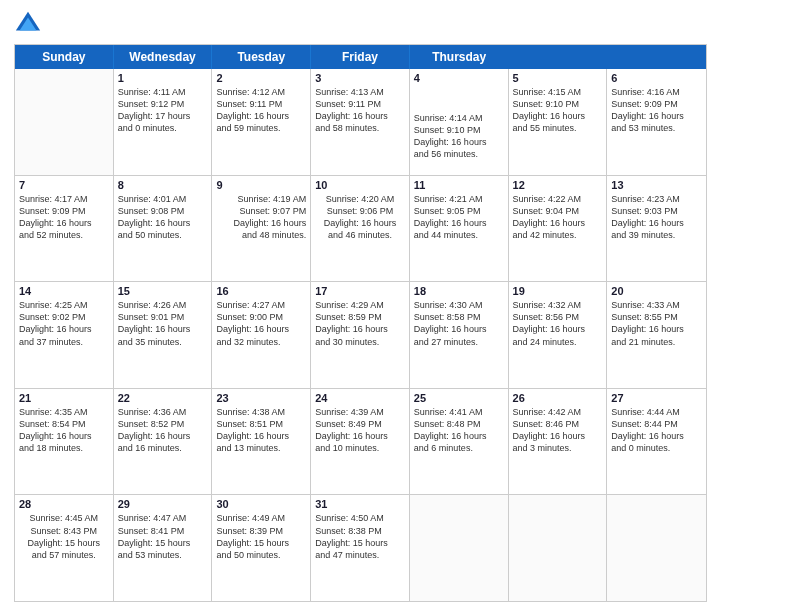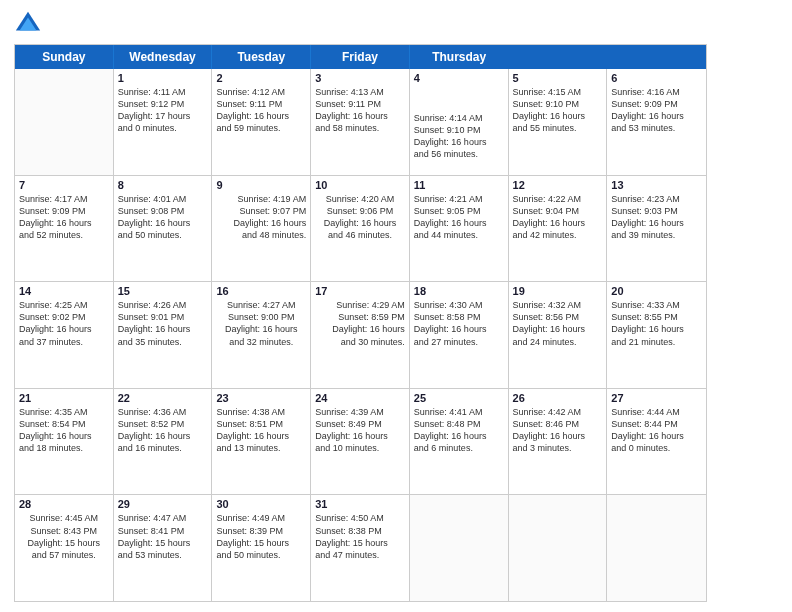--- a/index.html
+++ b/index.html
@@ -252,28 +252,28 @@
           </div>
           <div class="cal-cell">
             <div class="day-num">15</div>
             <div class="cell-text" style="white-space: pre-line;">Sunrise: 4:26 AM
 Sunset: 9:01 PM
 Daylight: 16 hours
 and 35 minutes.</div>
           </div>
           <div class="cal-cell">
             <div class="day-num">16</div>
-            <div class="cell-text" style="white-space: pre-line; text-align: center;">Sunrise: 4:27 AM
+            <div class="cell-text" style="white-space: pre-line;">Sunrise: 4:27 AM
 Sunset: 9:00 PM
 Daylight: 16 hours
 and 32 minutes.</div>
           </div>
           <div class="cal-cell">
             <div class="day-num">17</div>
-            <div class="cell-text" style="white-space: pre-line; text-align: right;">Sunrise: 4:29 AM
+            <div class="cell-text" style="white-space: pre-line;">Sunrise: 4:29 AM
 Sunset: 8:59 PM
 Daylight: 16 hours
 and 30 minutes.</div>
           </div>
           <div class="cal-cell">
             <div class="day-num">18</div>
             <div class="cell-text" style="white-space: pre-line;">Sunrise: 4:30 AM
 Sunset: 8:58 PM
 Daylight: 16 hours
 and 27 minutes.</div>

